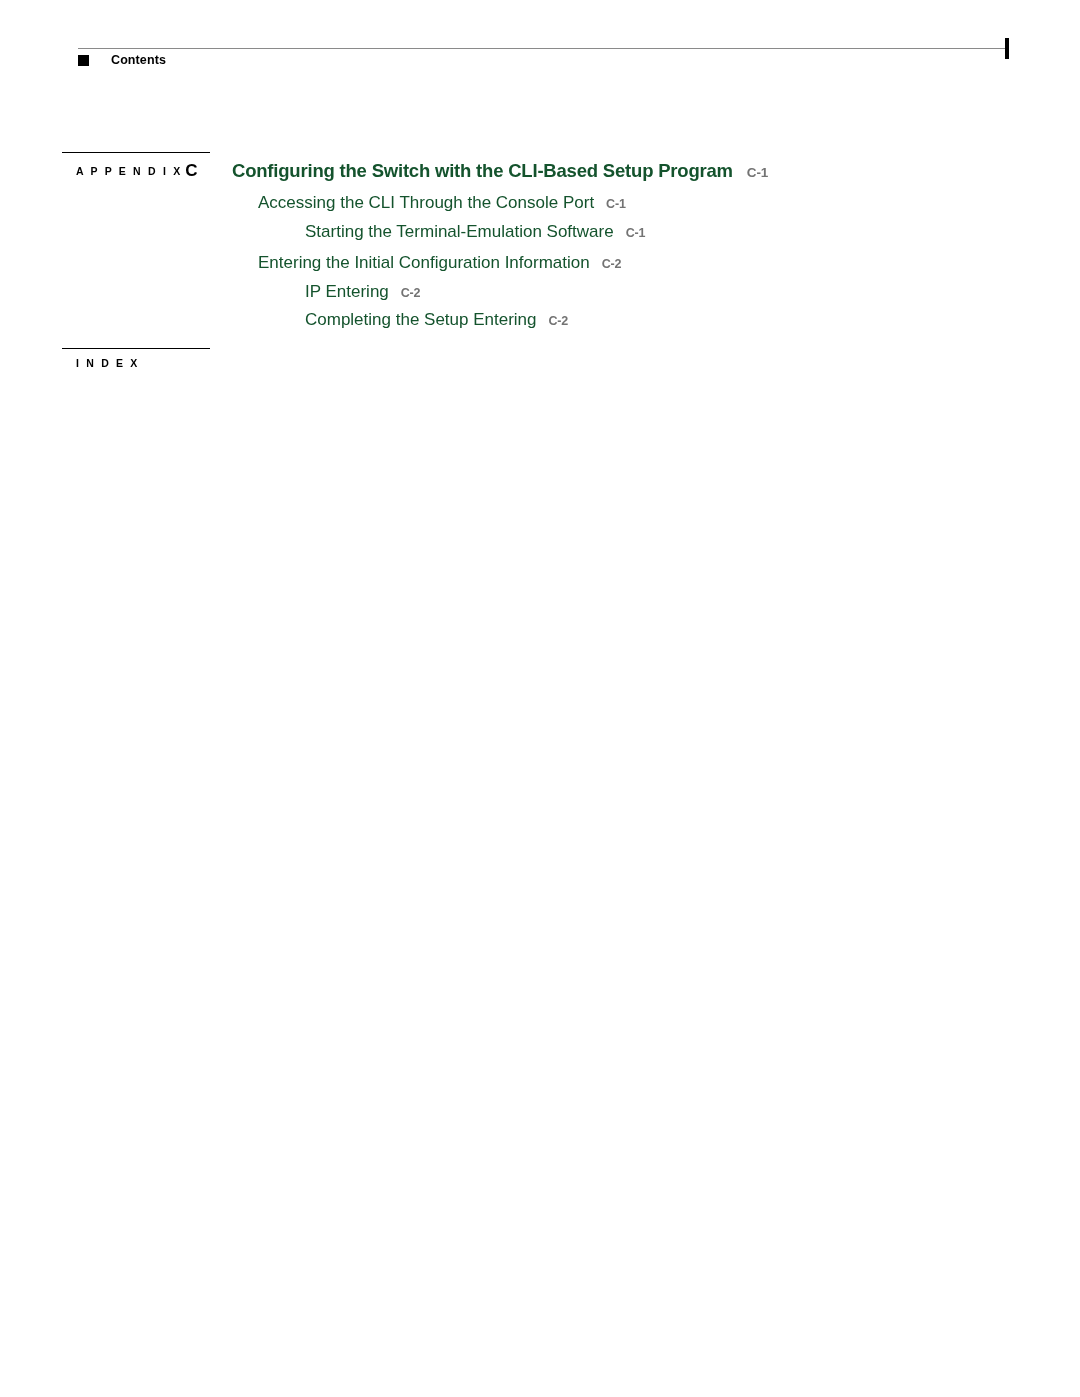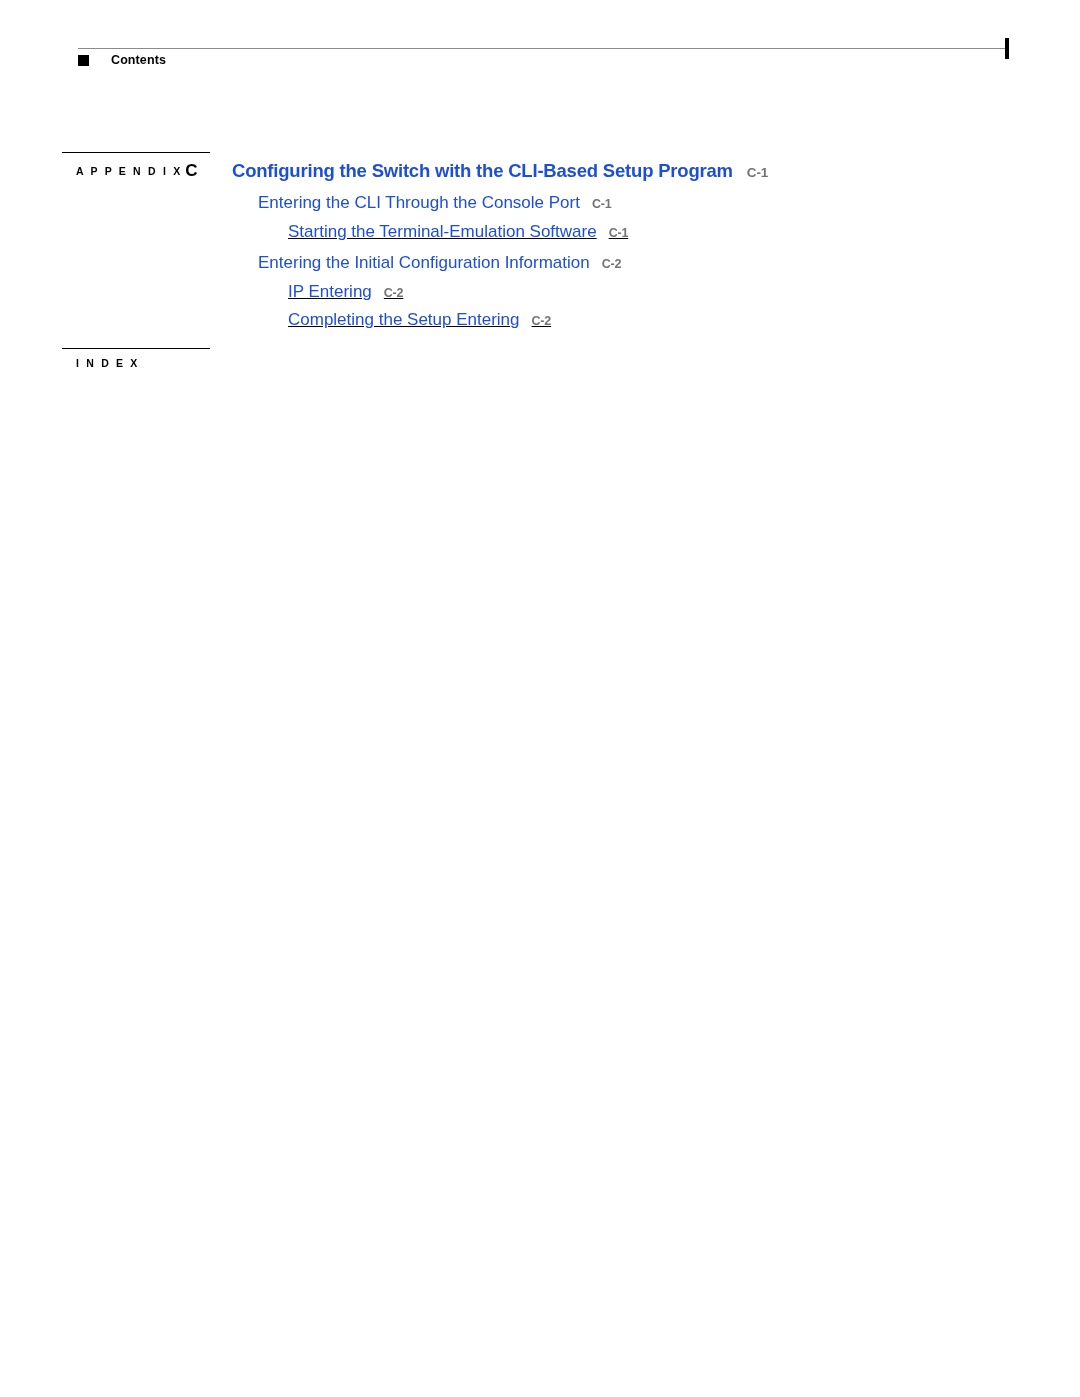--- a/index.html
+++ b/index.html
@@ -106,21 +106,21 @@
     vertical-align: -1px;
   }
 
   
   .entry {
     position: absolute;
     white-space: nowrap;
     line-height: 1;
   }
   .entry .title {
-    color: #1d4ed8;
+    color: #14532d;
   }
   .entry .pg {
     color: #737373;
     font-weight: bold;
     font-size: 12.5px;
     letter-spacing: -0.2px;
   }
 
   .entry.lvl0 {
     left: 232px;
@@ -138,24 +138,23 @@
   .entry.lvl1 {
     left: 258px;
     font-size: 17px;
     font-weight: normal;
   }
   .entry.lvl1 .pg {
     margin-left: 12px;
   }
 
   .entry.lvl2 {
-    left: 288px;
+    left: 305px;
     font-size: 17px;
     font-weight: normal;
-    text-decoration: underline;
   }
   .entry.lvl2 .pg {
     margin-left: 12px;
   }
 
   
   #footer {
     position: absolute;
     left: 0;
     top: 1300px;
@@ -179,21 +178,21 @@
     <div class="gutter">
       <div class="gutter-rule"></div>
       <div class="gutter-label"><span>A P P E N D I X</span><span class="big">C</span></div>
     </div>
 
     <div class="entry lvl0" style="top:10px;">
       <span class="title">Configuring the Switch with the CLI-Based Setup Program</span><span class="pg">C-1</span>
     </div>
 
     <div class="entry lvl1" style="top:42px;">
-      <span class="title">Entering the CLI Through the Console Port</span><span class="pg">C-1</span>
+      <span class="title">Accessing the CLI Through the Console Port</span><span class="pg">C-1</span>
     </div>
 
     <div class="entry lvl2" style="top:71px;">
       <span class="title">Starting the Terminal-Emulation Software</span><span class="pg">C-1</span>
     </div>
 
     <div class="entry lvl1" style="top:102px;">
       <span class="title">Entering the Initial Configuration Information</span><span class="pg">C-2</span>
     </div>
 

